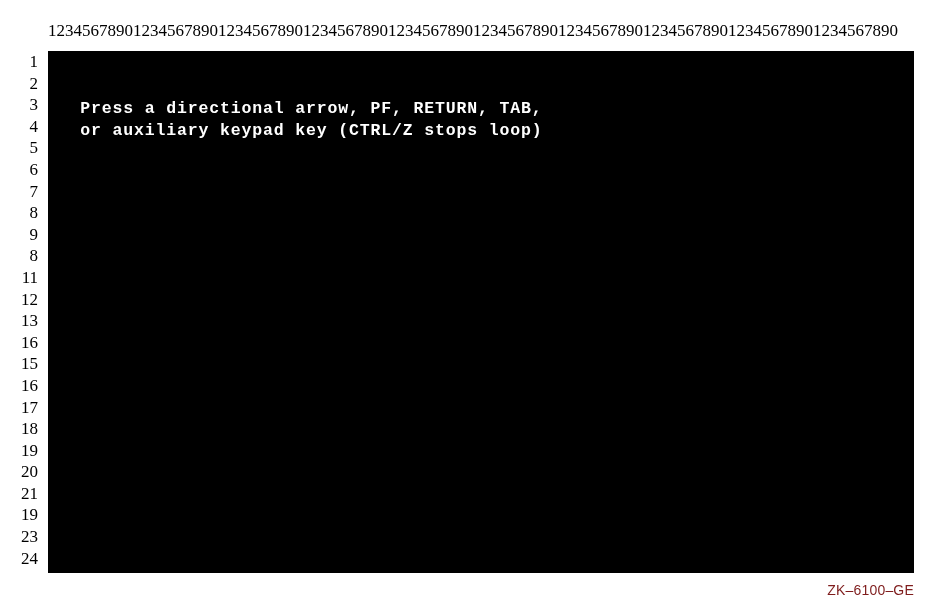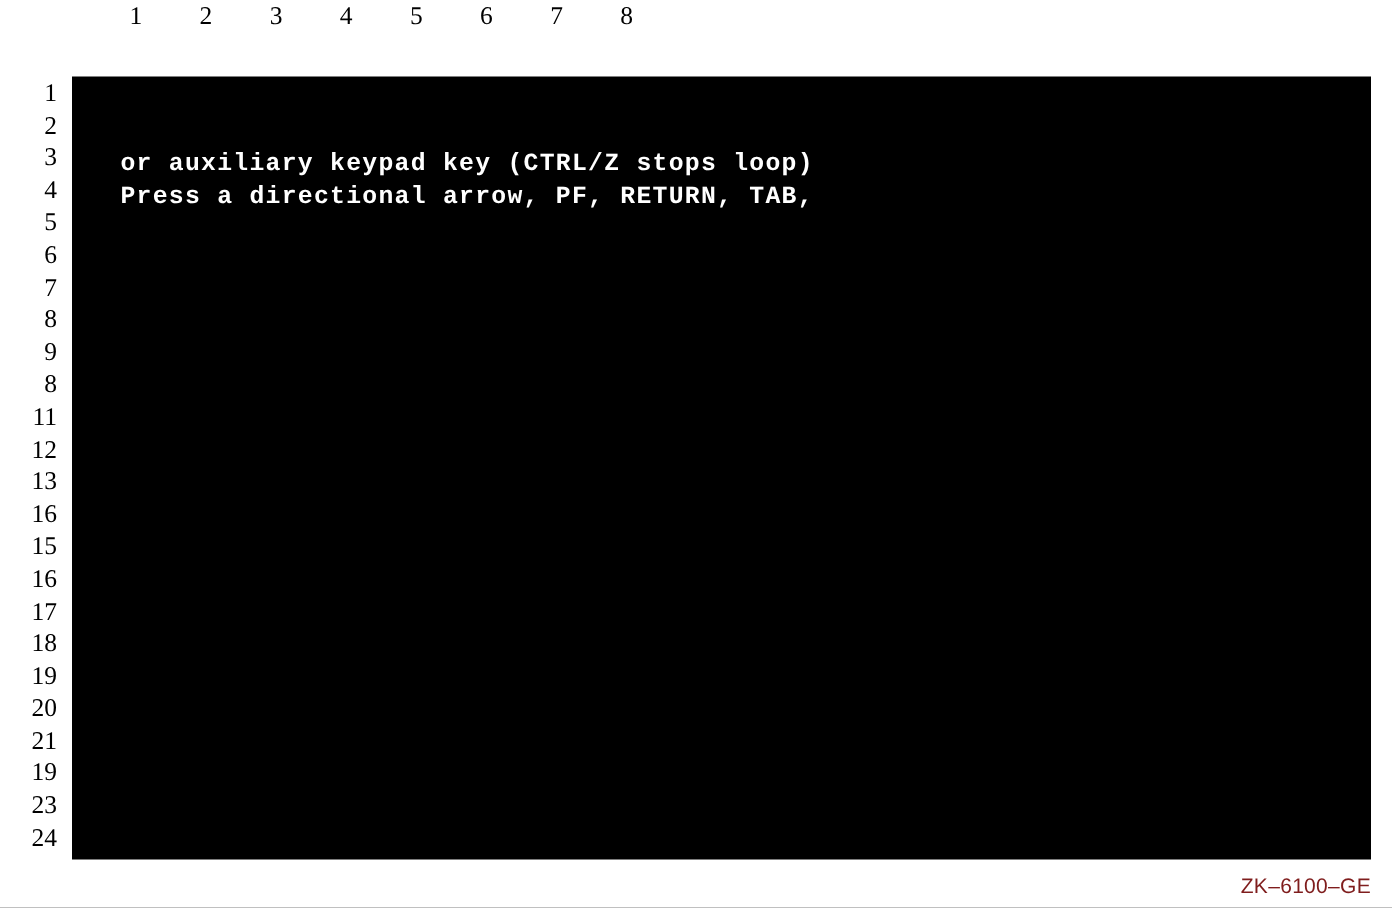--- a/index.html
+++ b/index.html
@@ -109,21 +109,21 @@
     letter-spacing: 0.2px;
     white-space: pre;
   }
 </style>
 </head>
 <body>
 
 <div id="figure">
 
   <div class="ruler">
-    <div class="ruler-tens">         1         2         3         4         5         6         7         8</div>
+    <div class="ruler-ones">1234567890123456789012345678901234567890123456789012345678901234567890123456789012345678901234567890</div>
   </div>
 
   <div class="gutter" id="gutter">
       <div class="gutter-row">1</div>
       <div class="gutter-row">2</div>
       <div class="gutter-row">3</div>
       <div class="gutter-row">4</div>
       <div class="gutter-row">5</div>
       <div class="gutter-row">6</div>
       <div class="gutter-row">7</div>
@@ -143,22 +143,22 @@
       <div class="gutter-row">21</div>
       <div class="gutter-row">19</div>
       <div class="gutter-row">23</div>
       <div class="gutter-row">24</div>
     </div>
 
   <div class="screen">
     <div class="screen-rows" id="screen-rows">
         <div class="screen-line"></div>
         <div class="screen-line"></div>
+        <div class="screen-line">   Press a directional arrow, PF, RETURN, TAB,</div>
         <div class="screen-line">   or auxiliary keypad key (CTRL/Z stops loop)</div>
-        <div class="screen-line">   Press a directional arrow, PF, RETURN, TAB,</div>
         <div class="screen-line"></div>
         <div class="screen-line"></div>
         <div class="screen-line"></div>
         <div class="screen-line"></div>
         <div class="screen-line"></div>
         <div class="screen-line"></div>
         <div class="screen-line"></div>
         <div class="screen-line"></div>
         <div class="screen-line"></div>
         <div class="screen-line"></div>

